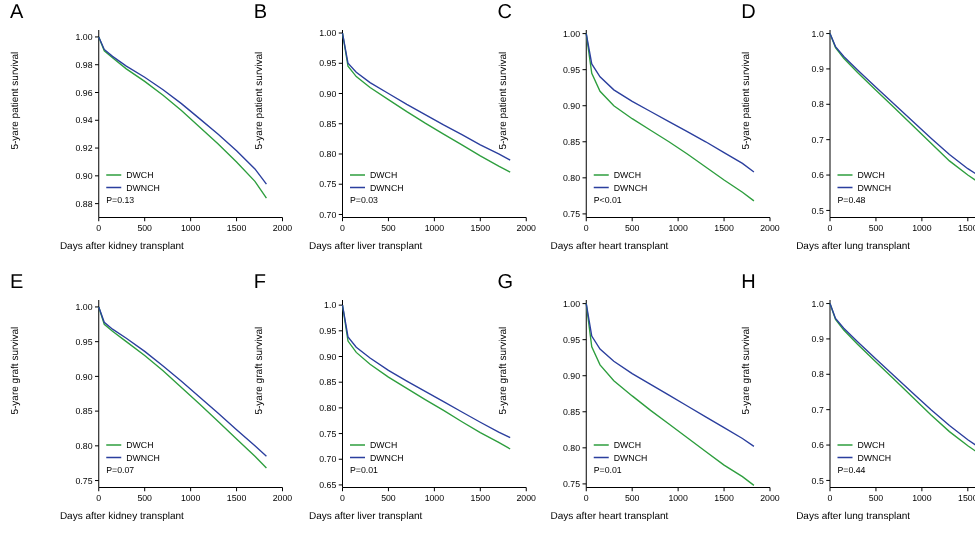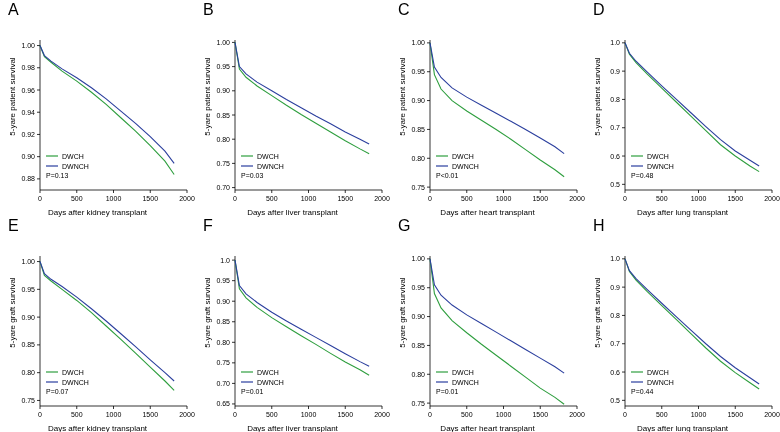--- a/index.html
+++ b/index.html
@@ -8,21 +8,21 @@
     display:grid;
     grid-template-columns:repeat(4,195px);
     grid-template-rows:repeat(2,216px);
     width:780px;height:432px;
   }
   .panel{position:relative;width:195px;height:216px;}
   .panel-letter{
     position:absolute;left:8px;top:2px;font-size:16px;font-weight:400;
     font-family:"Liberation Sans",sans-serif;color:#000;line-height:16px;
   }
-  .plotwrap{position:absolute;left:0;top:30px;width:195px;height:198px;}
+  .plotwrap{position:absolute;left:0;top:14px;width:195px;height:198px;padding-left:39px;}
   .ylabel{
     position:absolute;left:-48px;top:62px;width:120px;
     transform:rotate(-90deg);transform-origin:center center;
     font-size:8px;text-align:center;white-space:nowrap;color:#000;
   }
   .xlabel{
     position:absolute;left:0;top:178px;width:195px;text-align:center;
     font-size:8px;color:#000;
   }
   svg{display:block;}

